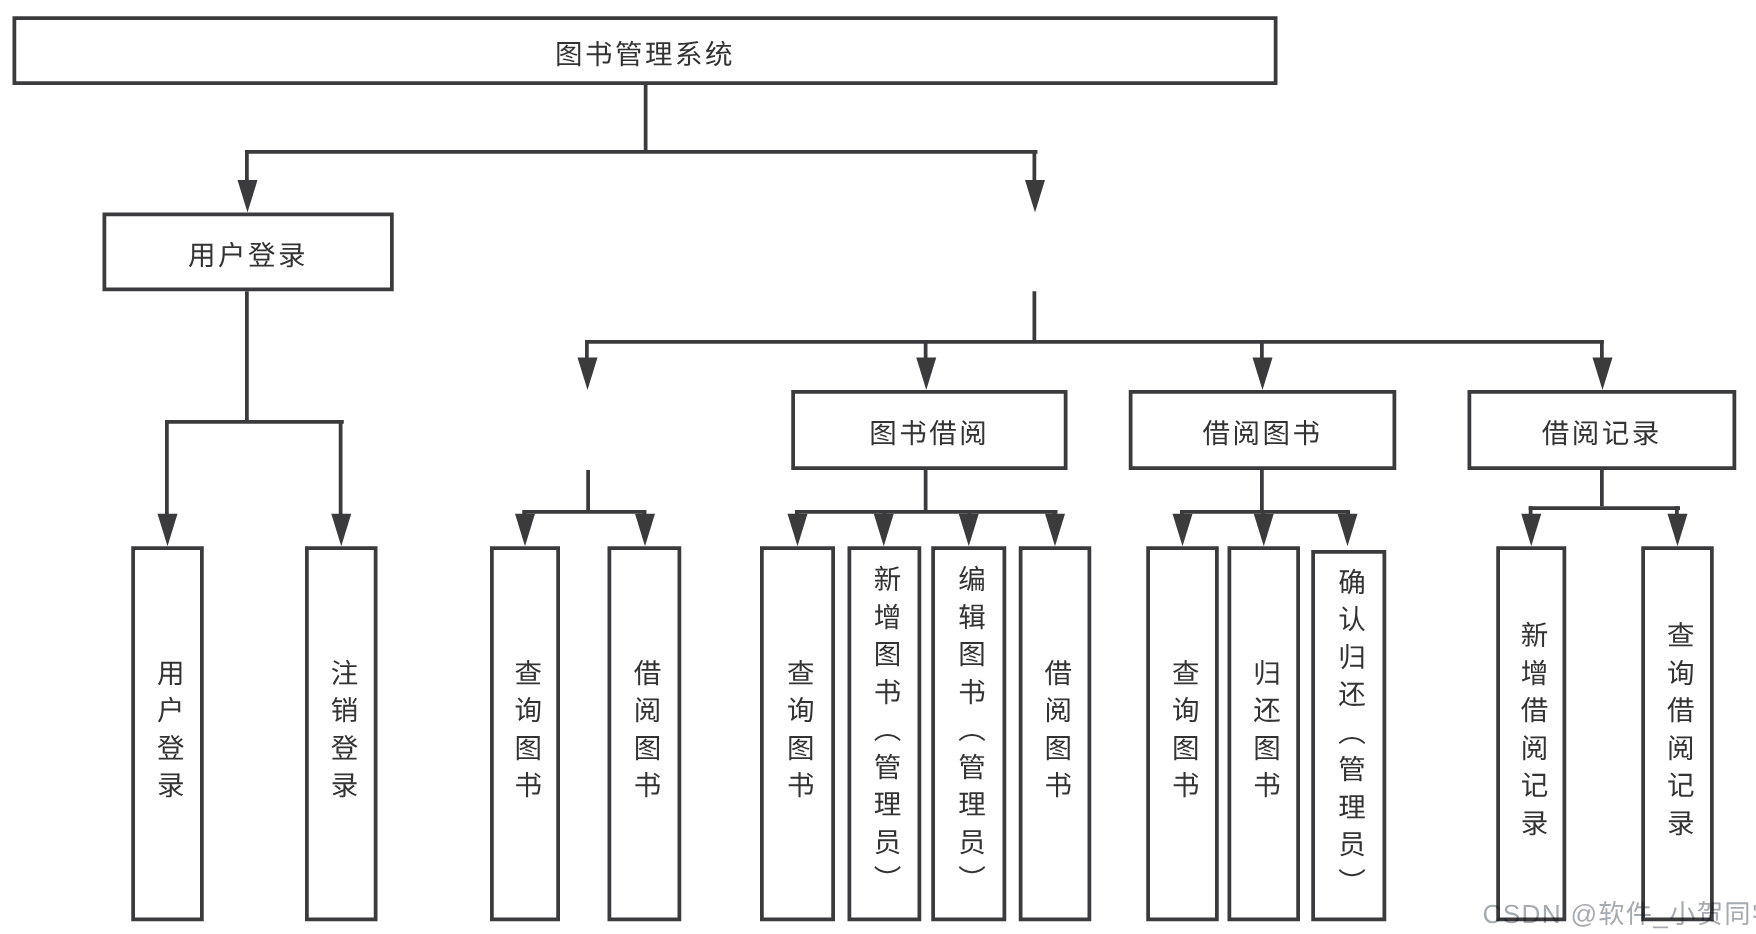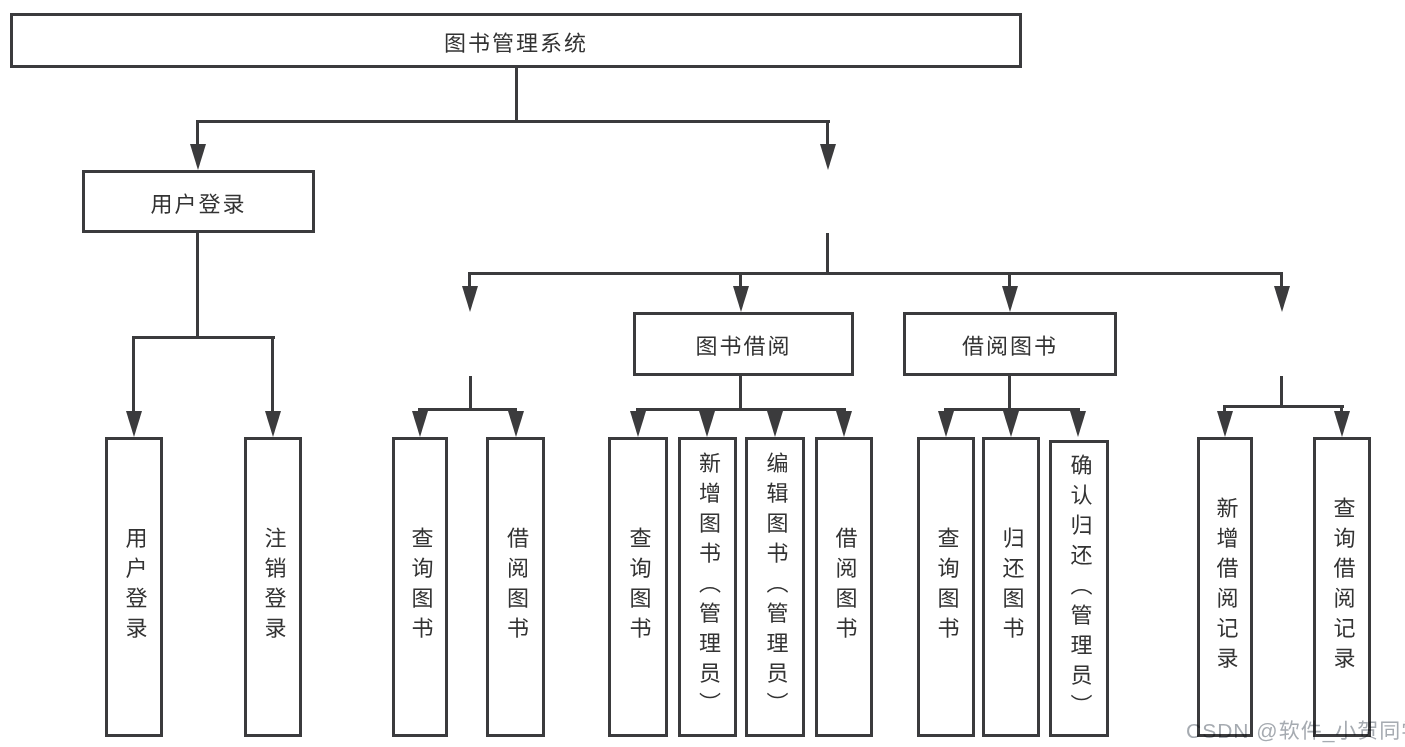--- a/index.html
+++ b/index.html
@@ -57,20 +57,21 @@
 <body>
 
 <div class="stage">
 
   <div class="box hbox" style="left:10px;top:13px;width:1012px;height:55px">图书管理系统</div>
 
   <div class="box hbox" style="left:82px;top:170px;width:233px;height:63px">用户登录</div>
 
   <div class="box hbox" style="left:633px;top:312px;width:221px;height:64px">图书借阅</div>
   <div class="box hbox" style="left:903px;top:312px;width:214px;height:64px">借阅图书</div>
+  <div class="box hbox" style="left:1174px;top:312px;width:215px;height:64px">借阅记录</div>
 
   <div class="box leaf" style="left:105px;top:437px;width:58px;height:300px">
     <span class="vtext">用户登录</span>
   </div>
   <div class="box leaf" style="left:244px;top:437px;width:58px;height:300px">
     <span class="vtext">注销登录</span>
   </div>
 
   <div class="box leaf" style="left:392px;top:437px;width:56px;height:300px">
     <span class="vtext">查询图书</span>

